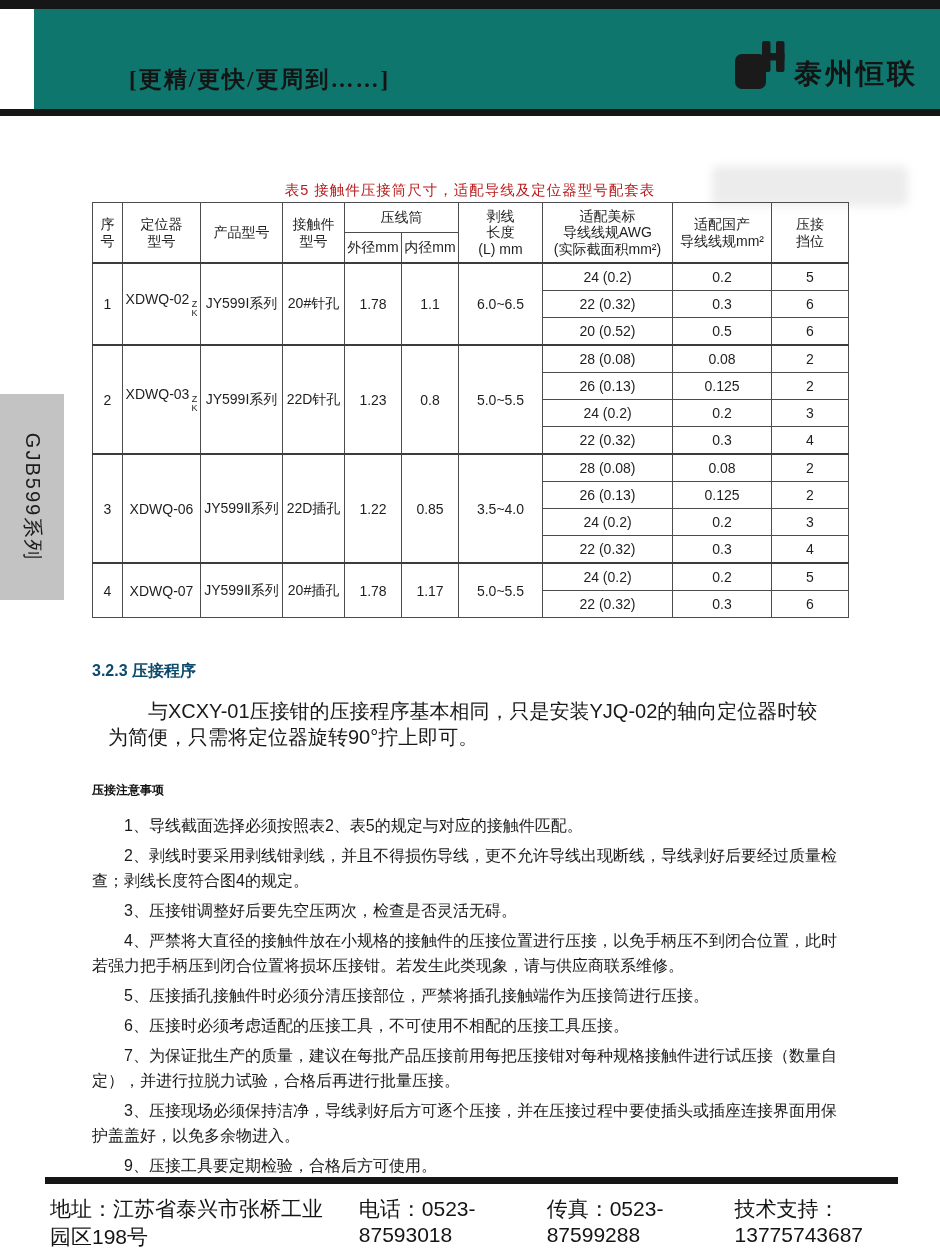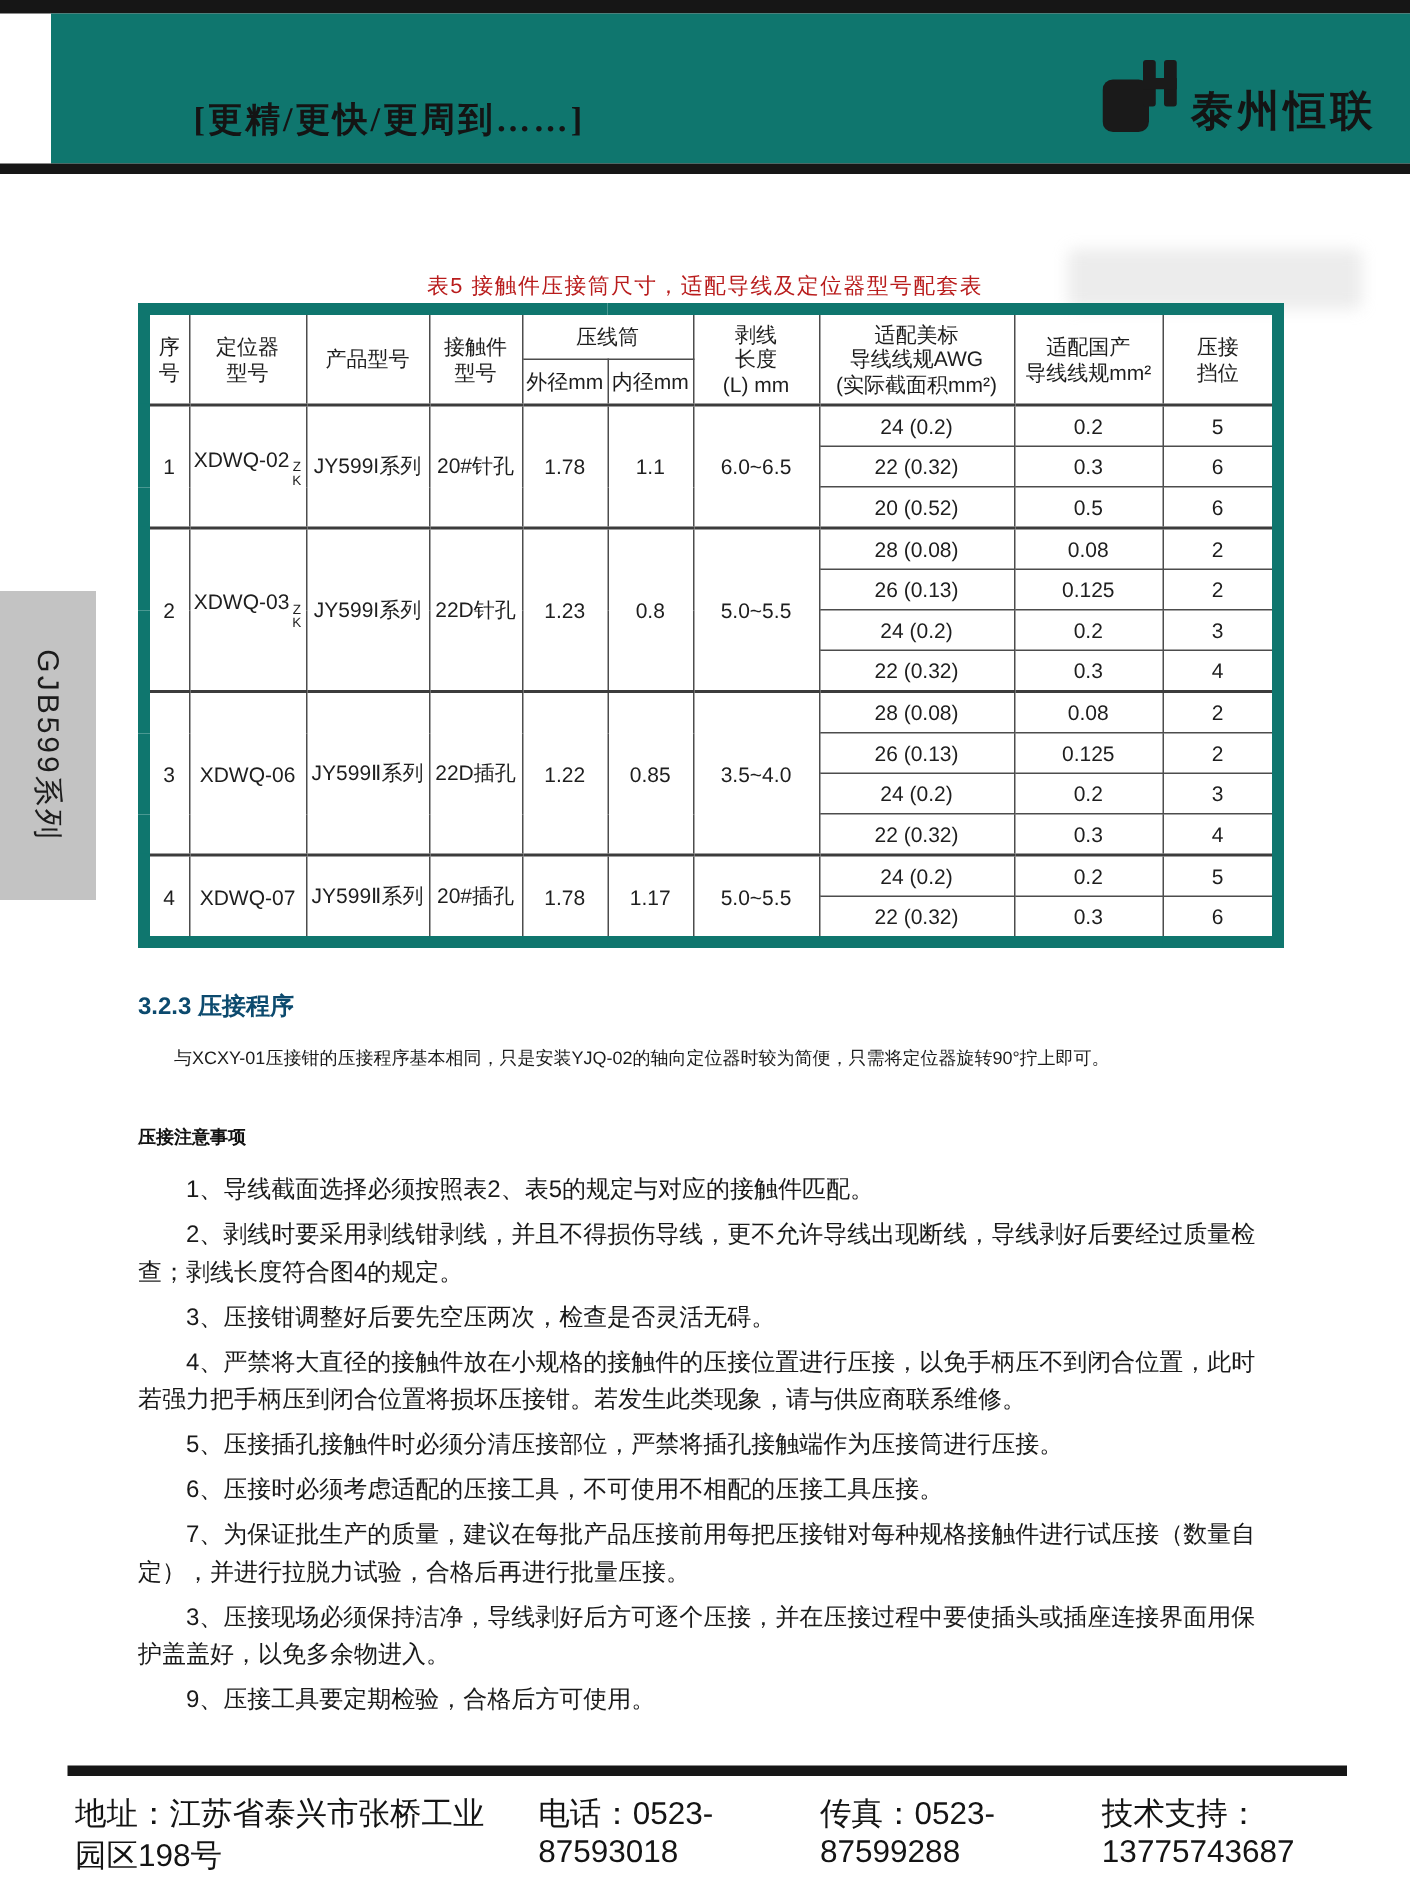--- a/index.html
+++ b/index.html
@@ -23,34 +23,34 @@
                    font-size:20px; letter-spacing:2px; color:#1c1c1c; }
 
   
   .smudge { position:absolute; left:712px; top:166px; width:196px; height:40px;
             background:rgba(185,185,185,0.28); filter:blur(5px); border-radius:5px; }
 
   
   .table-title { position:absolute; left:92px; top:164px; width:756px; text-align:center;
                  font-size:14.5px; color:#b91c1c; letter-spacing:1px;margin-top:17px; }
   table.tbl { position:absolute; left:92px; top:202px; width:756px;
-              border-collapse:collapse; table-layout:fixed; border:8px solid #0f766e; }
+              border-collapse:collapse; table-layout:fixed; border:1px solid #0f766e; }
   .tbl th, .tbl td { border:1px solid #4c4c4c; font-weight:normal; text-align:center;
                      padding:0 2px; font-size:14px; color:#1e1e1e; }
   .tbl thead th { height:29px; line-height:1.15; }
   .tbl tbody td { height:26px; }
   .tbl tr.group-start > td { border-top:2px solid #3c3c3c; }
   .pre { white-space:pre-line; }
   .zk { display:inline-flex; flex-direction:column; vertical-align:-3px; margin-left:2px; }
   .zk span { font-size:9px; line-height:9px; }
 
   
   .content { position:absolute; left:92px; top:661px; width:758px; }
   .proc-heading { font-size:16px; margin:0 0 10px 0; color:#0c4a6e; }
-  .proc-body    { font-size:12px; line-height:26px; text-indent:2em; margin:0; color:#1a1a1a; }
+  .proc-body    { font-size:20px; line-height:26px; text-indent:2em; margin:16px; color:#1a1a1a; }
   .notes-heading{ font-size:12px; font-weight:bold; margin:32px 0 14px 0; color:#111; }
   .note-item    { font-size:16px; line-height:25px; text-indent:2em; margin:0 0 5px 0; color:#1a1a1a; }
 
   
   .frule  { position:absolute; left:45px; top:1177px; width:853px; height:7px; background:#161616; }
   .footer { position:absolute; left:50px; top:1195px; width:860px; display:flex; gap:30px;
             font-size:21px; color:#141414; }
 </style>
 </head>
 <body>

